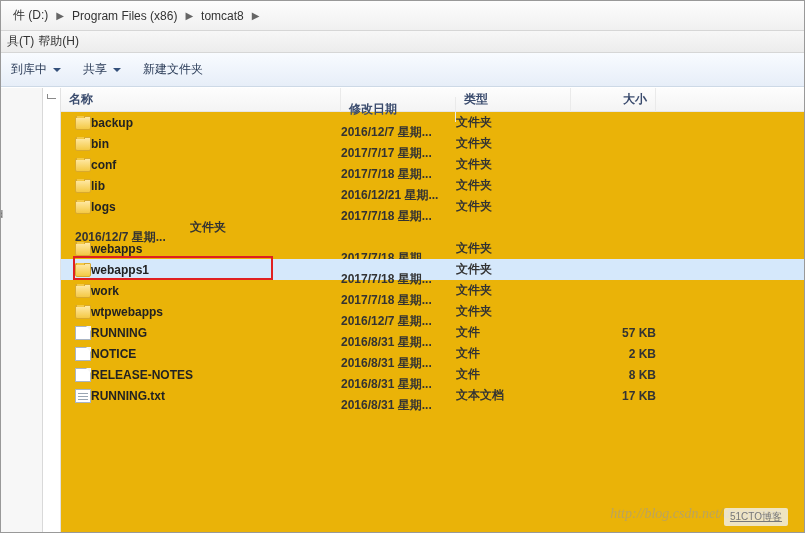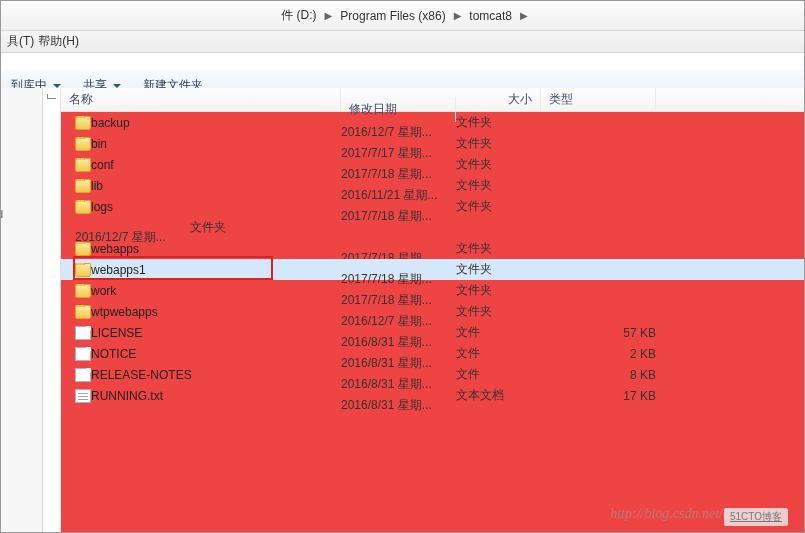--- a/index.html
+++ b/index.html
@@ -14,21 +14,20 @@
     position: relative;
   }
   .breadcrumb {
     display: flex;
     align-items: center;
     height: 30px;
     background: linear-gradient(#fdfdfd, #f0f0f0);
     border-bottom: 1px solid #d6d6d6;
     padding: 0 6px;
     color: #333;
-    justify-content: center;
   }
   .breadcrumb .seg { padding: 4px 6px; white-space: nowrap; }
   .breadcrumb .chev {
     color: #666;
     padding: 0 2px;
     font-size: 10px;
   }
   .menubar {
     display: flex;
     align-items: center;
@@ -41,21 +40,20 @@
   }
   .toolbar {
     display: flex;
     align-items: center;
     height: 34px;
     background: linear-gradient(#f8fbff, #e7eef8);
     border-bottom: 1px solid #cdd9e6;
     padding: 0 10px;
     gap: 22px;
     color: #2a3b57;
-    margin-top: 16px;
   }
   .toolbar .item { display: flex; align-items: center; gap: 4px; }
   .tri {
     display: inline-block;
     width: 0; height: 0;
     border-left: 4px solid transparent;
     border-right: 4px solid transparent;
     border-top: 4px solid #34507a;
     margin-left: 2px;
   }
@@ -92,21 +90,22 @@
     top: 6px;
     left: 4px;
     width: 8px;
     height: 4px;
     border-left: 1px solid #8a8a8a;
     border-bottom: 1px solid #8a8a8a;
   }
   .listpane {
     flex: 1;
     overflow: hidden;
-    background: #ef4444;
+    background: #eab308;
+    font-weight: bold;
   }
   .columns {
     display: flex;
     align-items: center;
     height: 24px;
     border-bottom: 1px solid #e6e6e6;
     background: linear-gradient(#fdfdfd, #f4f4f4);
     color: #3a4b6d;
   }
   .col { padding: 4px 8px; border-right: 1px solid #eaeaea; }
@@ -235,22 +234,22 @@
 
 <div class="content">
   <div class="leftpane">
     <div class="txt">d</div>
   </div>
   <div class="divider-col"></div>
   <div class="listpane">
     <div class="columns">
       <div class="col c-name">名称</div>
       <div class="col c-date">修改日期</div>
+      <div class="col c-type">类型</div>
       <div class="col c-size">大小</div>
-      <div class="col c-type">类型</div>
     </div>
     <div class="rows" id="rows">
         <div class="row">
           <div class="cell c-name">
             <span class="folder-ico"></span>
             <span>backup</span>
           </div>
           <div class="cell c-date">2016/12/7 星期...</div>
           <div class="cell c-type">文件夹</div>
           <div class="cell c-size"></div>
@@ -271,21 +270,21 @@
           </div>
           <div class="cell c-date">2017/7/18 星期...</div>
           <div class="cell c-type">文件夹</div>
           <div class="cell c-size"></div>
         </div>
         <div class="row">
           <div class="cell c-name">
             <span class="folder-ico"></span>
             <span>lib</span>
           </div>
-          <div class="cell c-date">2016/11/21 星期...</div>
+          <div class="cell c-date">2016/12/21 星期...</div>
           <div class="cell c-type">文件夹</div>
           <div class="cell c-size"></div>
         </div>
         <div class="row">
           <div class="cell c-name">
             <span class="folder-ico"></span>
             <span>logs</span>
           </div>
           <div class="cell c-date">2017/7/18 星期...</div>
           <div class="cell c-type">文件夹</div>
@@ -328,21 +327,21 @@
             <span class="folder-ico"></span>
             <span>wtpwebapps</span>
           </div>
           <div class="cell c-date">2016/12/7 星期...</div>
           <div class="cell c-type">文件夹</div>
           <div class="cell c-size"></div>
         </div>
         <div class="row">
           <div class="cell c-name">
             <span class="file-ico"></span>
-            <span>LICENSE</span>
+            <span>RUNNING</span>
           </div>
           <div class="cell c-date">2016/8/31 星期...</div>
           <div class="cell c-type">文件</div>
           <div class="cell c-size">57 KB</div>
         </div>
         <div class="row">
           <div class="cell c-name">
             <span class="file-ico"></span>
             <span>NOTICE</span>
           </div>

